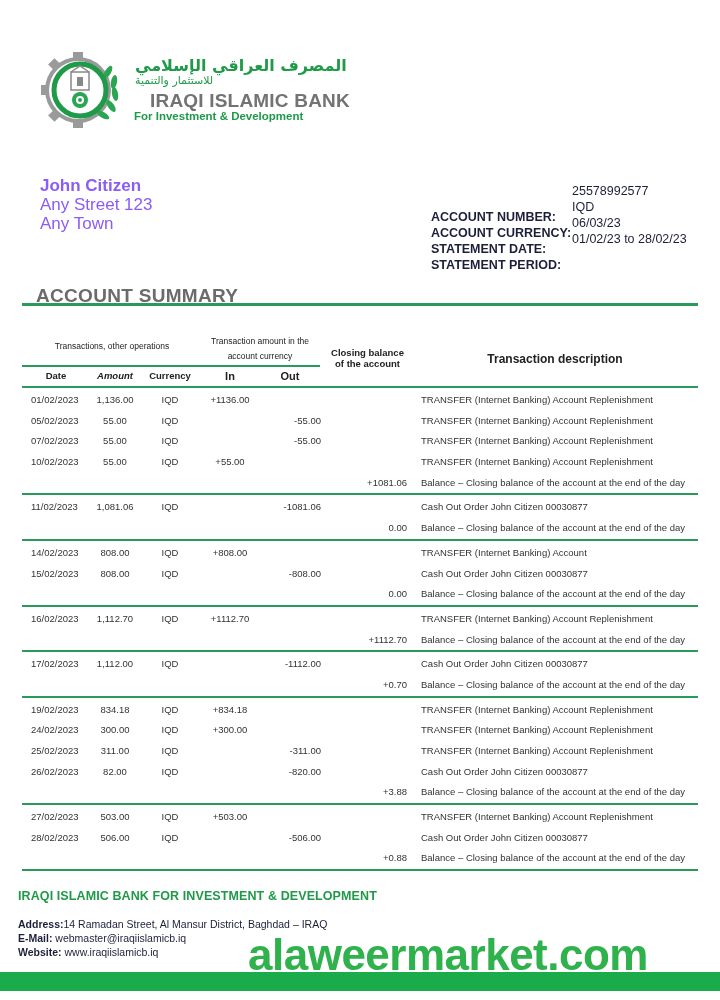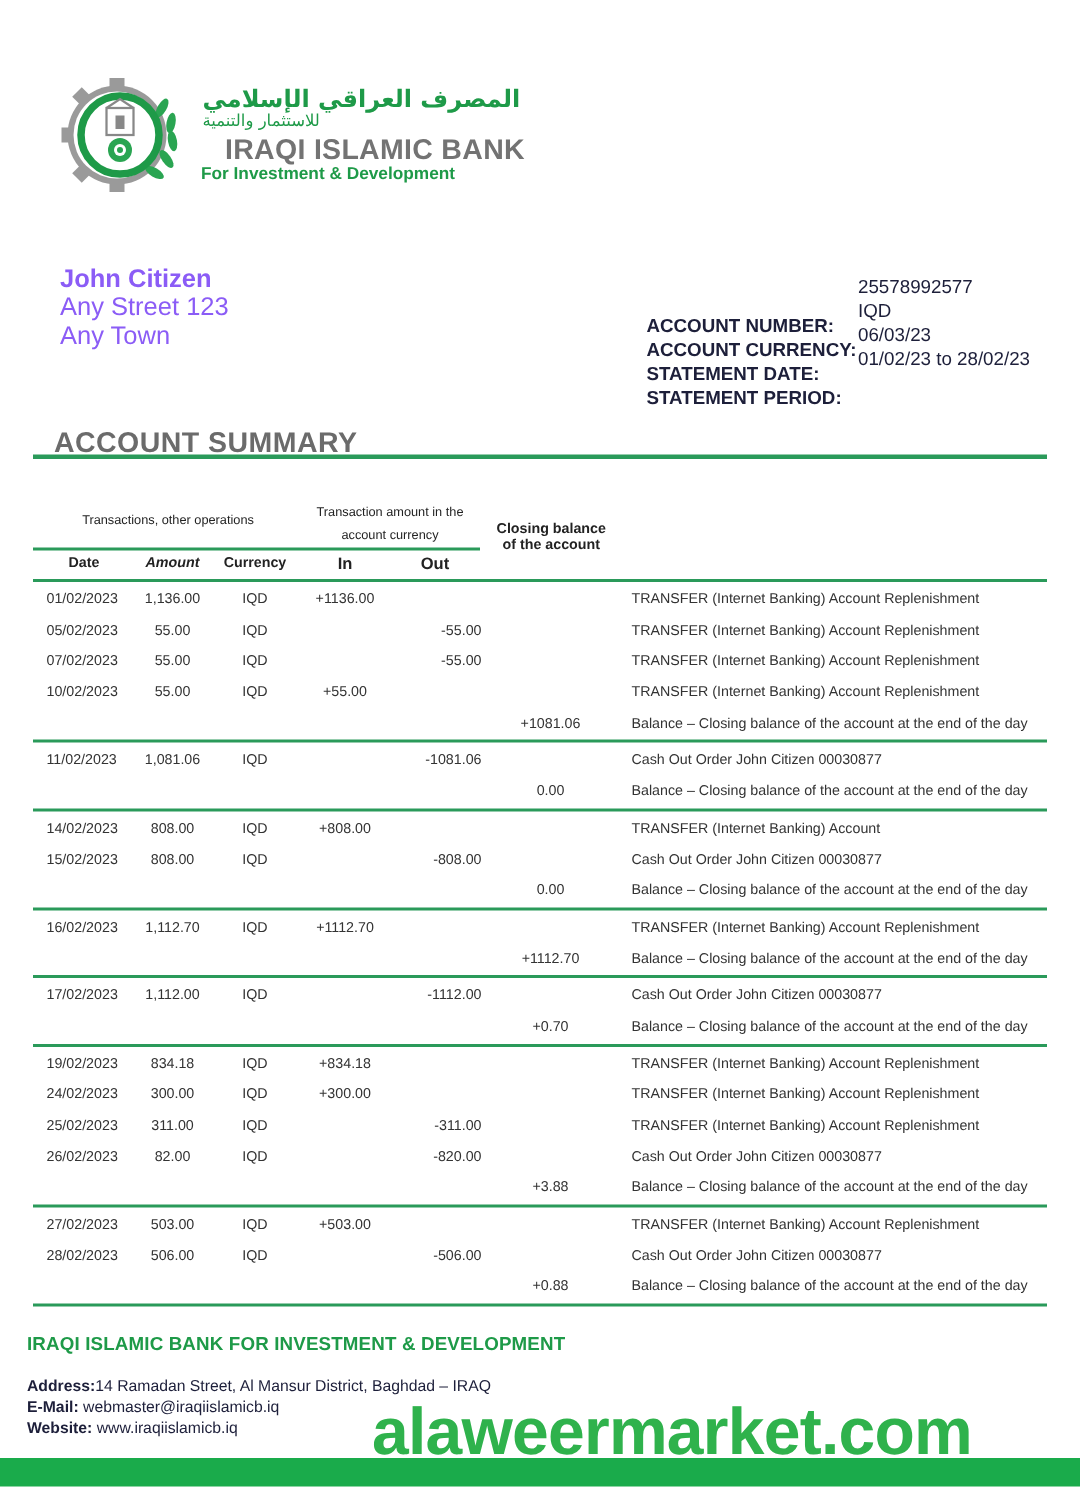--- a/index.html
+++ b/index.html
@@ -41,21 +41,21 @@
 
   .tbody { position: absolute; left: 0; top: 388px; width: 720px; }
   .group { position: relative; border-bottom: 2px solid #2a9a5a; width: 676px; margin-left: 22px; padding-top: 1px; padding-bottom: 1px; }
   .row { position: relative; height: 20.7px; font-size: 9.5px; color: #333; white-space: nowrap; }
   .cell { position: absolute; top: 5px; }
   .c-date { left: 9px; }
   .c-amount { left: 68px; width: 50px; text-align: center; }
   .c-currency { left: 118px; width: 60px; text-align: center; }
   .c-in { left: 178px; width: 60px; text-align: center; }
   .c-out { left: 239px; width: 60px; text-align: right; }
-  .c-closing { left: 305px; width: 80px; text-align: center; }
+  .c-closing { left: 305px; width: 80px; text-align: right; }
   .c-desc { left: 399px; }
 
   .footer-title { position: absolute; left: 18px; top: 889px; font-size: 12.5px; font-weight: bold; color: #1e9a48; letter-spacing: 0.1px; }
   .footer-lines { position: absolute; left: 18px; top: 917px; font-size: 10.5px; color: #1d1f3a; line-height: 14px; }
   .footer-lines b { font-weight: bold; }
 
   .bottom-bar { position: absolute; left: 0; top: 972px; width: 720px; height: 19px; background: #1aab4b; }
   .watermark { position: absolute; left: 248px; top: 930px; font-size: 44px; font-weight: bold; color: #2fb24c; letter-spacing: -0.5px; line-height: 50px; white-space: nowrap; }
 </style>
 </head>
@@ -129,20 +129,21 @@
 <div class="thead">
   <div class="th th-group1">Transactions, other operations</div>
   <div class="th th-group2">
     <div>Transaction amount in the</div>
     <div>account currency</div>
   </div>
   <div class="th th-closing">
     <div>Closing balance</div>
     <div>of the account</div>
   </div>
+  <div class="th th-desc">Transaction description</div>
   <div class="th-subrule"></div>
   <div class="th th-date">Date</div>
   <div class="th th-amount">Amount</div>
   <div class="th th-currency">Currency</div>
   <div class="th th-in">In</div>
   <div class="th th-out">Out</div>
   <div class="th-bottomrule"></div>
 </div>
 
 <div class="tbody" id="tbody">

